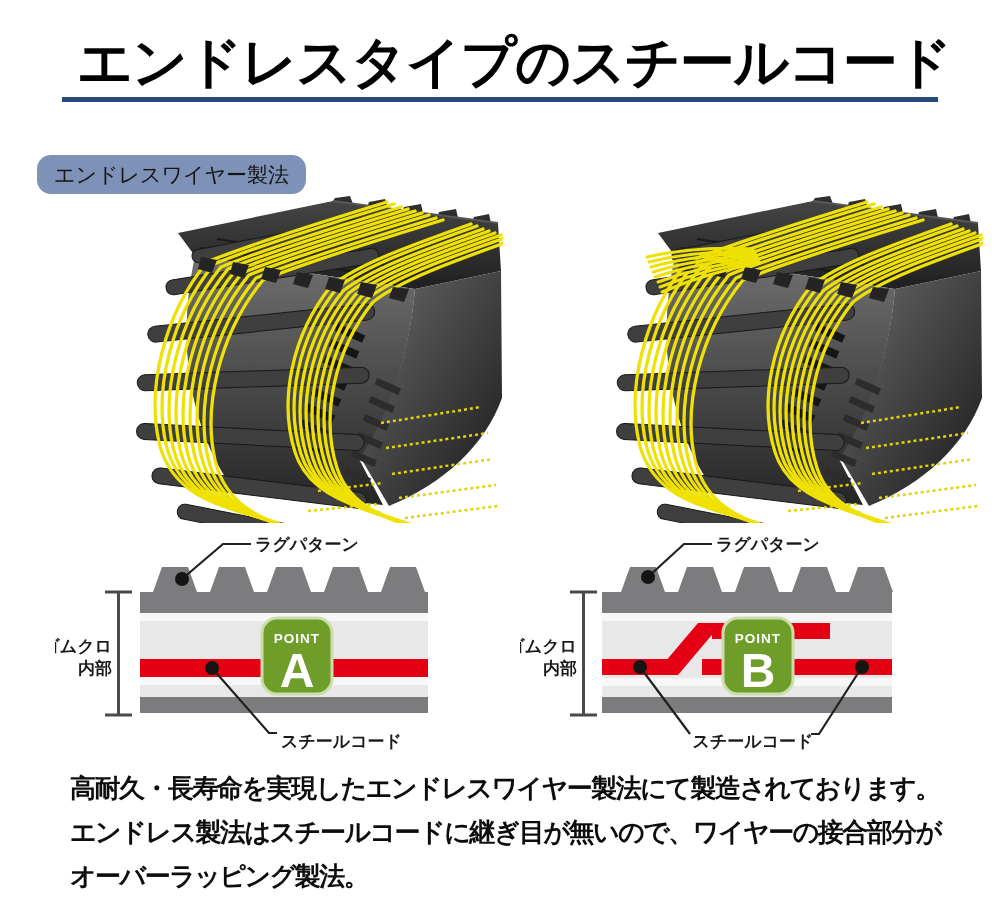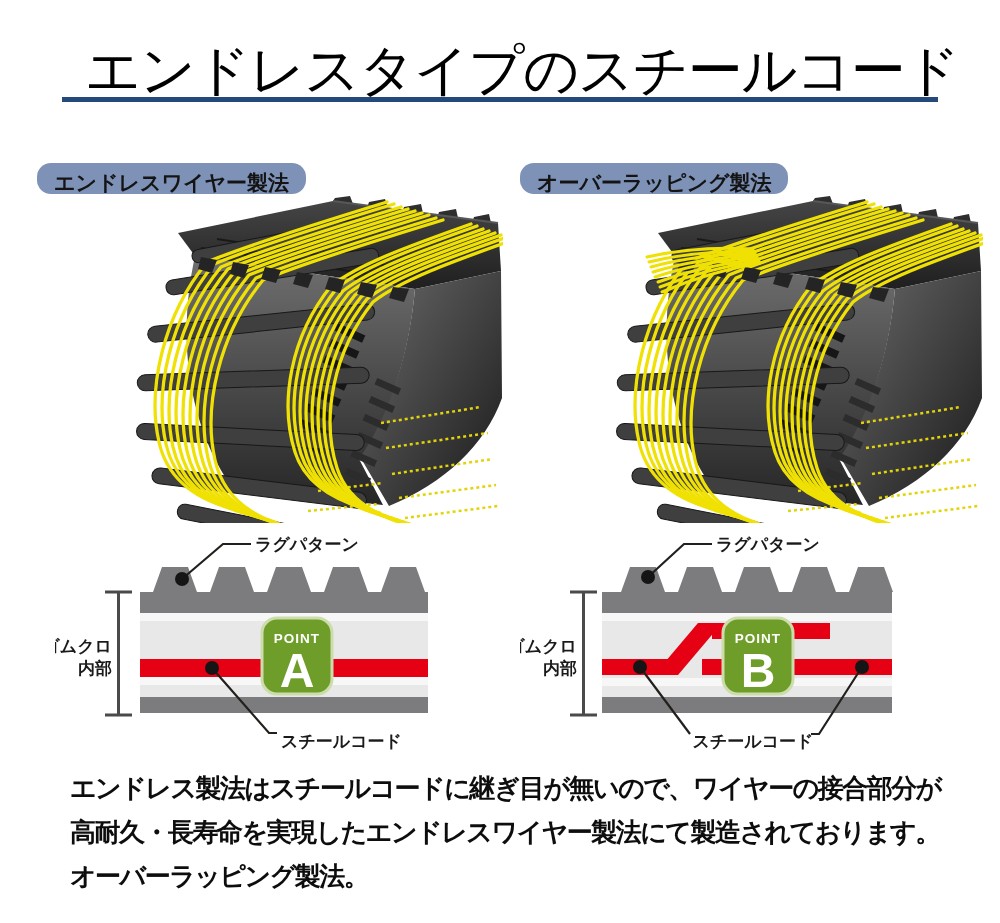--- a/index.html
+++ b/index.html
@@ -1,28 +1,28 @@
 <!DOCTYPE html>
 <html><head>
 <meta charset="utf-8">
 <style>
   html,body{margin:0;padding:0;background:#fff;}
   .page{
     position:relative;width:1000px;height:923px;background:#ffffff;
     font-family:"Liberation Sans","DejaVu Sans",sans-serif;overflow:hidden;
   }
   .title{
-    position:absolute;left:73px;top:22px;margin:12px;
-    font-size:55px;font-weight:400;color:#000;letter-spacing:-1.5px;white-space:nowrap;
+    position:absolute;left:73px;top:22px;margin:4px;
+    font-size:55px;font-weight:700;color:#000;letter-spacing:-1.5px;white-space:nowrap;
   }
   .rule{position:absolute;left:62px;top:97px;width:876px;height:5px;background:#24497a;}
   .pill{
-    position:absolute;top:163px;height:31px;line-height:39px;
+    position:absolute;top:155px;height:39px;line-height:39px;
     background:#7e92b8;border-radius:14px;padding:0 17px;
-    font-size:21px;color:#141414;font-weight:700;white-space:nowrap;
+    font-size:21px;color:#141414;font-weight:400;white-space:nowrap;
   }
   .pill-left{left:37px;}
   .pill-right{left:520px;}
   .track{position:absolute;top:193px;width:420px;height:330px;}
   .track-left{left:83px;}
   .track-right{left:563px;}
   .xsec{position:absolute;top:528px;height:235px;}
   .xsec-left{left:55px;width:400px;}
   .xsec-right{left:520px;width:420px;}
   .xsec text{font-family:"Liberation Sans","DejaVu Sans",sans-serif;font-weight:700;fill:#1a1a1a;}
@@ -38,23 +38,20 @@
 <body>
 
 <div class="page">
 
   <h1 class="title">エンドレスタイプのスチールコード</h1>
   <div class="rule"></div>
 
   <div class="pill pill-left">
     <span>エンドレスワイヤー製法</span>
   </div>
-  <div class="pill pill-right">
-    <span>オーバーラッピング製法</span>
-  </div>
 
   <svg class="hiddefs" aria-hidden="true">
     <defs>
       <linearGradient id="gPlate" x1="0" y1="0" x2="0" y2="1">
         <stop offset="0" stop-color="#454545"></stop>
           <stop offset="1" stop-color="#1f1f1f"></stop>
       </linearGradient>
       <linearGradient id="gWall" x1="0" y1="0" x2="1" y2="1">
         <stop offset="0" stop-color="#6b6b6b"></stop>
           <stop offset="1" stop-color="#1a1a1a"></stop>
@@ -221,18 +218,18 @@
     <circle cx="128" cy="49" r="7" fill="#151515"></circle>
     <circle cx="120" cy="139" r="7" fill="#151515"></circle>
     <circle cx="342" cy="139" r="7" fill="#151515"></circle>
     <text x="196" y="22" font-size="17">ラグパターン</text>
     <text x="57" y="124" font-size="17" text-anchor="end">ゴムクロ</text>
     <text x="57" y="146" font-size="17" text-anchor="end">内部</text>
     <text x="233" y="219" font-size="17" text-anchor="middle">スチールコード</text>
   </svg>
 
   <div class="desc">
+    <div>高耐久・長寿命を実現したエンドレスワイヤー製法にて製造されております。</div>
     <div>エンドレス製法はスチールコードに継ぎ目が無いので、ワイヤーの接合部分が</div>
-    <div>高耐久・長寿命を実現したエンドレスワイヤー製法にて製造されております。</div>
     <div>オーバーラッピング製法。</div>
   </div>
 
 </div>
 
 </body></html>

